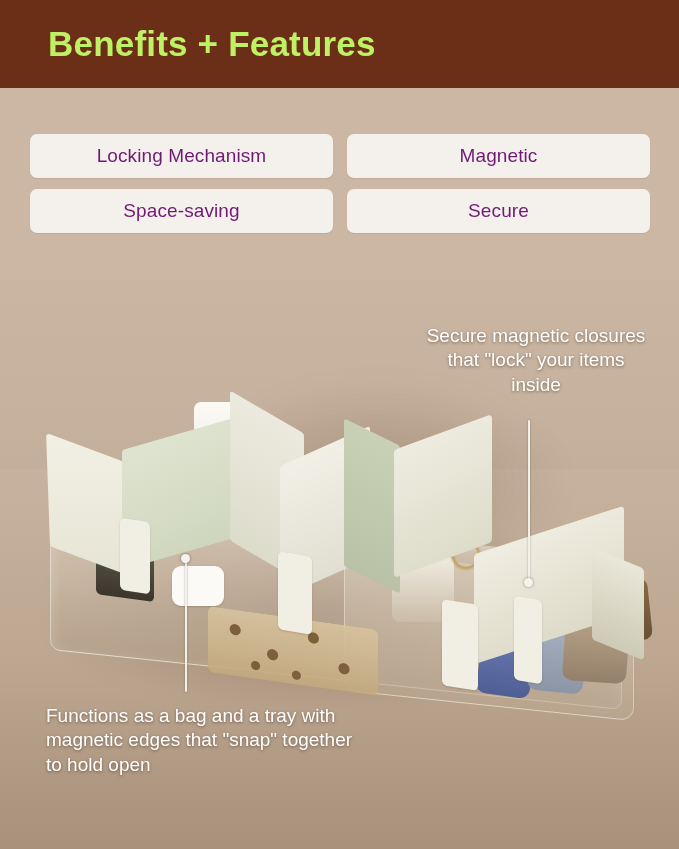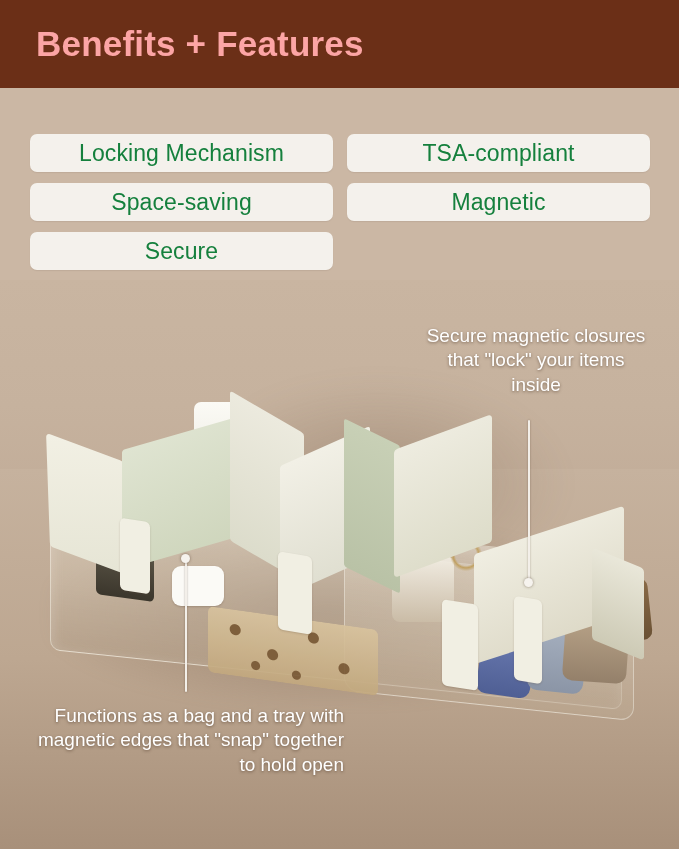--- a/index.html
+++ b/index.html
@@ -19,48 +19,48 @@
   
   .header {
     position: absolute;
     top: 0; left: 0;
     width: 679px; height: 88px;
     background: #6b2f17;
     display: flex;
     align-items: center;
   }
   .header-title {
-    color: #fca5a5;
+    color: #bef264;
     font-size: 35px;
     font-weight: bold;
     letter-spacing: 0.2px;
-    padding-left: 36px;
+    padding-left: 48px;
     line-height: 1.05;
   }
 
   
   .pill-grid {
     position: absolute;
     top: 134px;
     left: 30px;
     width: 620px;
     display: grid;
     grid-template-columns: 1fr 1fr;
     column-gap: 14px;
     row-gap: 11px;
   }
   .pill {
-    height: 38px;
+    height: 44px;
     background: #f4f1ec;
     border-radius: 7px;
     display: flex;
     align-items: center;
     justify-content: center;
-    color: #15803d;
-    font-size: 23px;
+    color: #701a75;
+    font-size: 19px;
     letter-spacing: 0.1px;
     box-shadow: 0 1px 1px rgba(90,70,55,0.10);
   }
 
   
   .photo {
     position: absolute;
     left: 0; top: 280px;
     width: 679px; height: 569px;
     background:
@@ -280,23 +280,23 @@
     font-size: 19px;
     line-height: 1.28;
     text-shadow: 0 1px 3px rgba(60,40,25,0.55);
   }
   .callout.right {
     left: 420px; top: 324px;
     width: 232px;
     text-align: center;
   }
   .callout.left {
-    left: 34px; top: 704px;
+    left: 46px; top: 704px;
     width: 310px;
-    text-align: right;
+    text-align: left;
   }
   .leader {
     position: absolute;
     background: #f3efe9;
     width: 2px;
     border-radius: 1px;
     box-shadow: 0 0 2px rgba(60,40,25,0.4);
   }
   .leader-dot {
     position: absolute;
@@ -316,23 +316,22 @@
 <body>
 
 <div id="page">
 
   <div class="header">
     <div class="header-title">Benefits + Features</div>
   </div>
 
   <div class="pill-grid">
     <div class="pill">Locking Mechanism</div>
-    <div class="pill">TSA-compliant</div>
+    <div class="pill">Magnetic</div>
     <div class="pill">Space-saving</div>
-    <div class="pill">Magnetic</div>
     <div class="pill">Secure</div>
   </div>
 
   <div class="photo">
     <div class="backdrop-seam"></div>
     <div class="floor"></div>
     <div class="shadow-back"></div>
     <div class="shadow-main"></div>
 
     <div class="bag">

